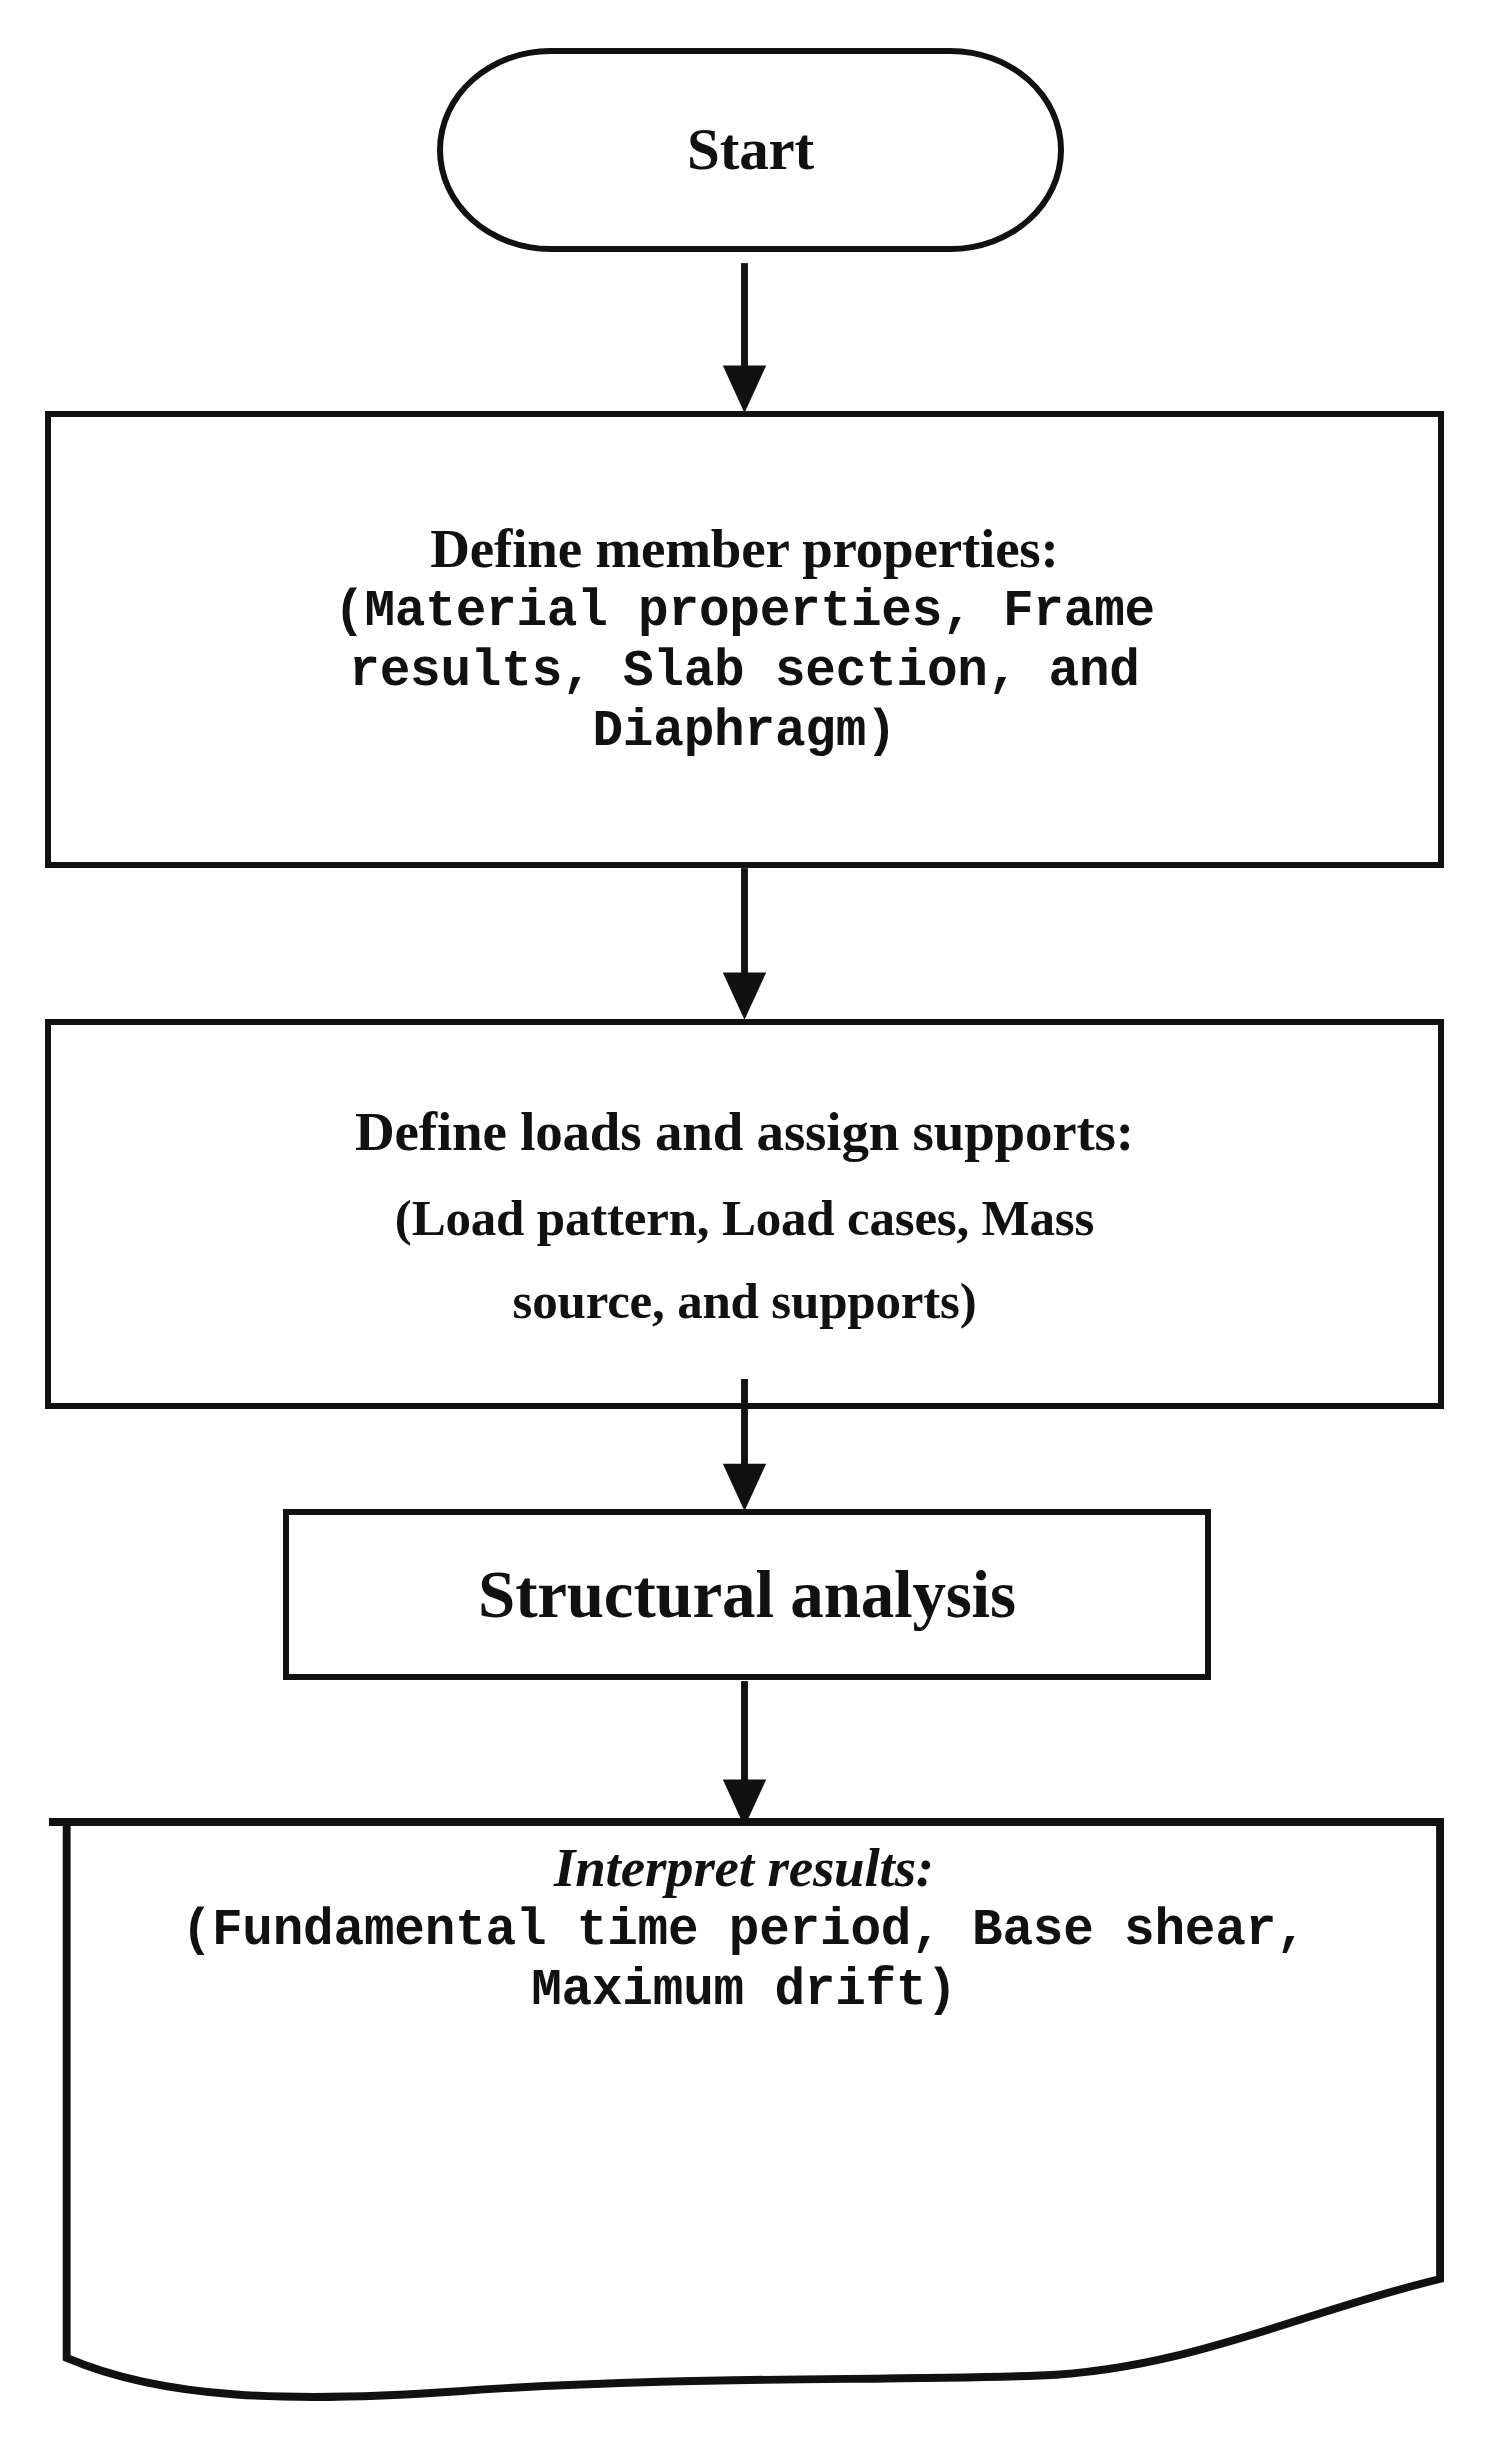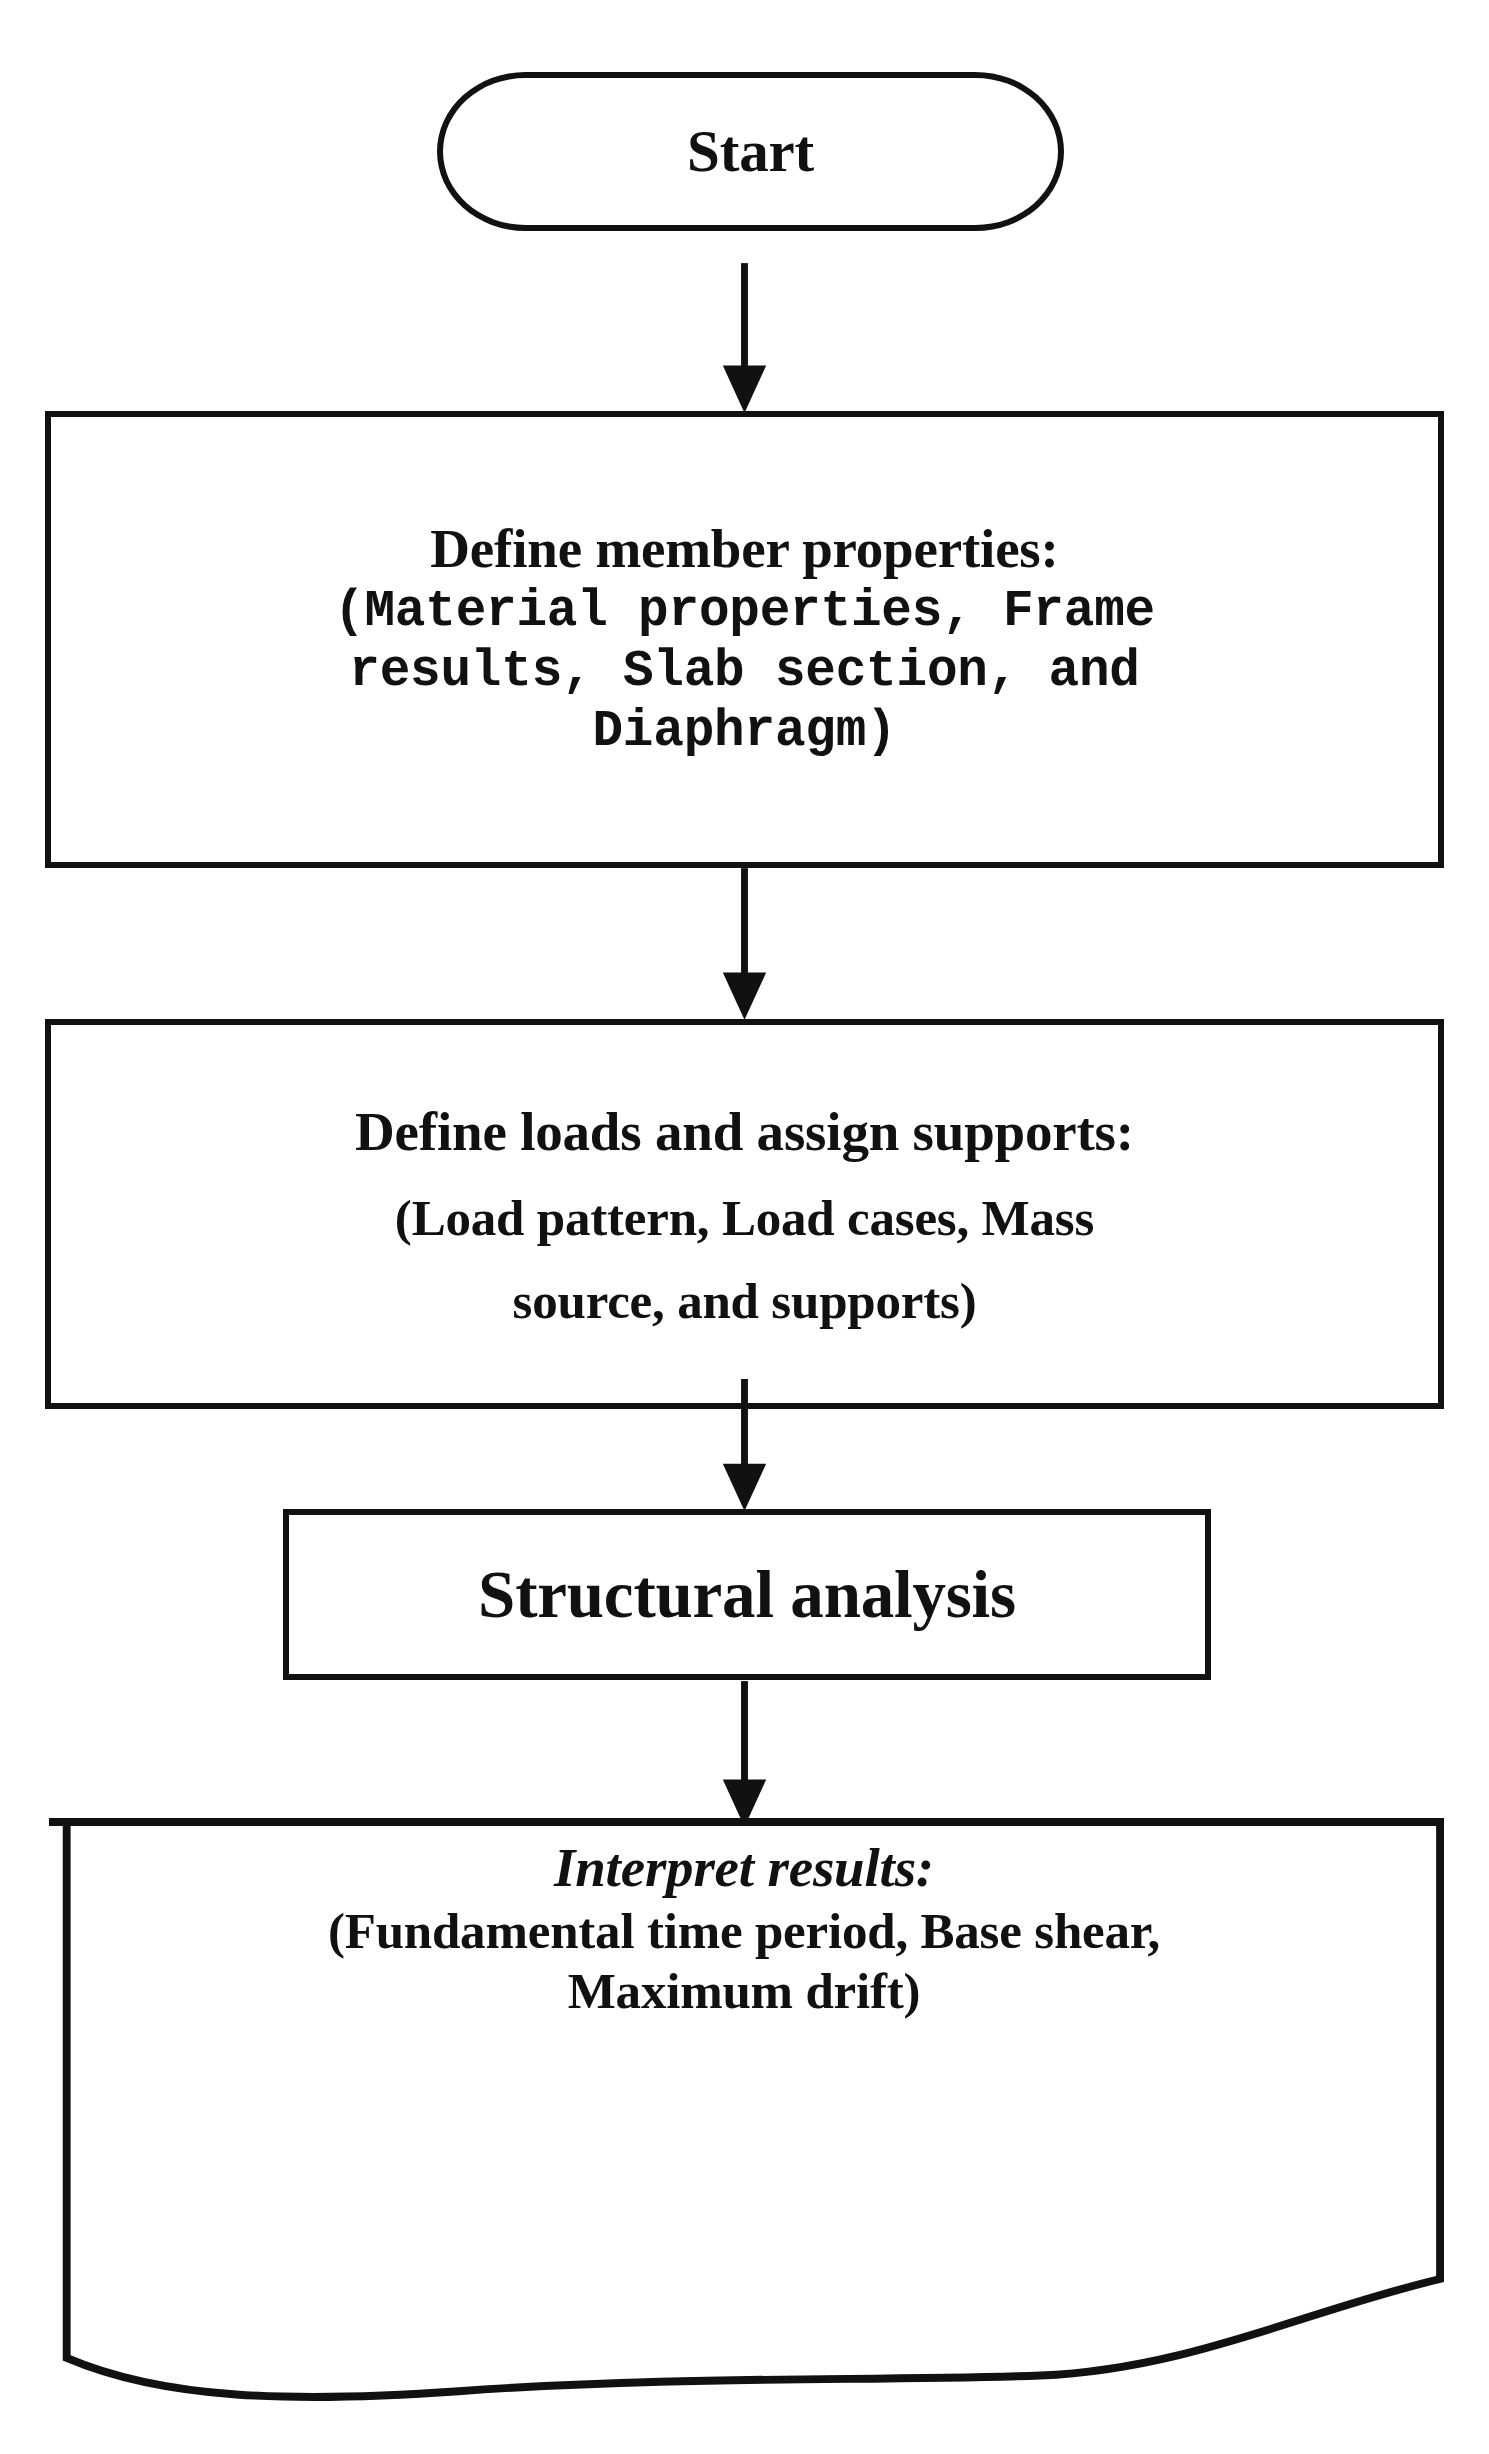--- a/index.html
+++ b/index.html
@@ -42,21 +42,21 @@
     border: 6.9px solid #111111;
     border-radius: 118px / 106px;
   }
   
   .node.process {
     border: 6.9px solid #111111;
   }
   
   #node-start {
     left: 437px;  top: 48px;
-    width: 627px; height: 159px; margin-top: 24px;
+    width: 627px; height: 204px;
   }
   #node-start .line { font-size: 59px; }
 
   #node-member-properties {
     left: 45px;  top: 411px;
     width: 1399px; height: 457px;
     padding: 0 35px 0 35px;
   }
   #node-member-properties .heading { font-size: 55px; }
   #node-member-properties .detail  { font-size: 51px; font-family: Liberation Mono, monospace; }
@@ -92,21 +92,21 @@
     display: block;
   }
   #node-interpret-results .doc-text {
     position: absolute;
     left: 33px;
     top: 17.7px;
     width: calc(100% - 67px);
     text-align: center;
   }
   #node-interpret-results .heading { font-size: 55px; font-style: italic; }
-  #node-interpret-results .detail  { font-size: 51px; }
+  #node-interpret-results .detail  { font-size: 51px; font-family: Liberation Mono, monospace; }
 
   
   .connector {
     position: absolute;
   }
   .connector svg { display: block; overflow: visible; }
 </style>
 </head>
 <body>
 

